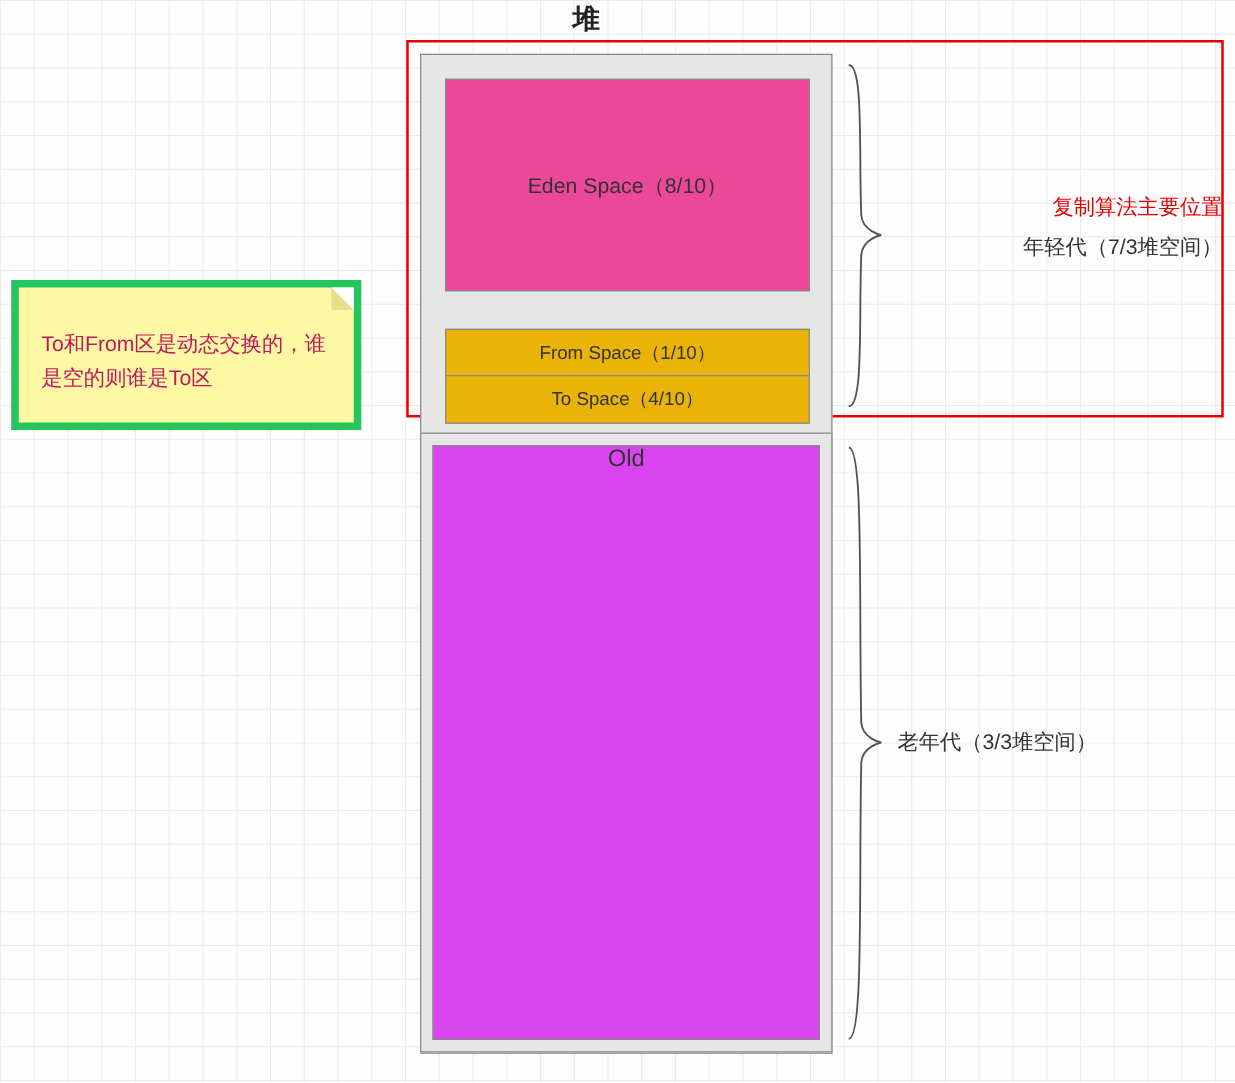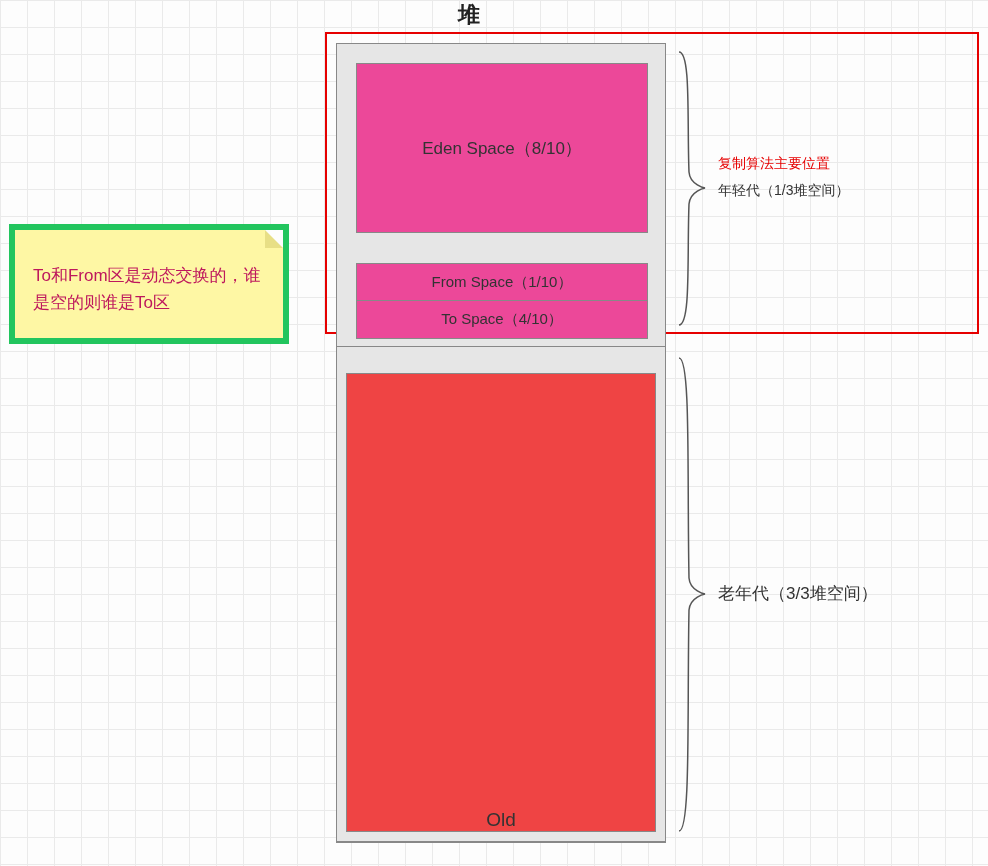--- a/index.html
+++ b/index.html
@@ -60,21 +60,21 @@
     display: flex;
     align-items: center;
     justify-content: center;
     font-size: 17px;
   }
 
   .survivor {
     position: absolute;
     left: 10px;
     width: 292px; height: 39px;
-    background: #ec4899;
+    background: #eab308;
     border: 1px solid #888;
     display: flex;
     align-items: center;
     justify-content: center;
     font-size: 15px;
   }
   .from-space { top: 210px; }
   .to-space   { top: 247px; }
 
   .old-container {
@@ -83,27 +83,26 @@
     top: 346px;
     width: 330px;
     height: 496px;
     border: 1px solid #888;
     background: #e6e6e6;
   }
 
   .old {
     position: absolute;
     left: 9px; top: 9px; right: 9px; bottom: 9px;
-    background: #ef4444;
+    background: #d946ef;
     border: 1px solid #888;
     display: flex;
-    align-items: flex-end;
+    align-items: flex-start;
     justify-content: center;
     font-size: 19px;
-    margin-top: 17px;
   }
 
   
   .note {
     position: absolute;
     left: 9px;
     top: 224px;
     width: 280px;
     height: 120px;
     background: #fef7a4;
@@ -130,22 +129,23 @@
   .brace-svg path {
     stroke: #555;
     stroke-width: 1.5;
     fill: none;
   }
 
   .label-group {
     position: absolute;
     left: 718px;
     width: 260px;
-    font-size: 14px;
+    font-size: 17px;
     line-height: 1.9;
+    text-align: right;
   }
   .label-red { color: #e60000; }
   .label-black { color: #333; }
 
   .label-old {
     position: absolute;
     left: 718px;
     top: 582px;
     font-size: 17px;
     color: #333;
@@ -181,20 +181,20 @@
 <div class="note">
   <span>To和From区是动态交换的，谁是空的则谁是To区</span>
 </div>
 
 <svg class="brace-svg" style="left:677px; top:52px; width:30px; height:273px;">
   <path d="M2,0 C14,0 10,68 12,120 C13,133 28,136 28,136 C28,136 13,139 12,152 C10,204 14,273 2,273"></path>
 </svg>
 
 <div class="label-group" style="top:150px;">
   <div class="label-red">复制算法主要位置</div>
-  <div class="label-black">年轻代（1/3堆空间）</div>
+  <div class="label-black">年轻代（7/3堆空间）</div>
 </div>
 
 <svg class="brace-svg" style="left:677px; top:358px; width:30px; height:473px;">
   <path d="M2,0 C14,0 10,118 12,220 C13,233 28,236 28,236 C28,236 13,239 12,252 C10,354 14,473 2,473"></path>
 </svg>
 
 <div class="label-old">老年代（3/3堆空间）</div>
 
 </body></html>

